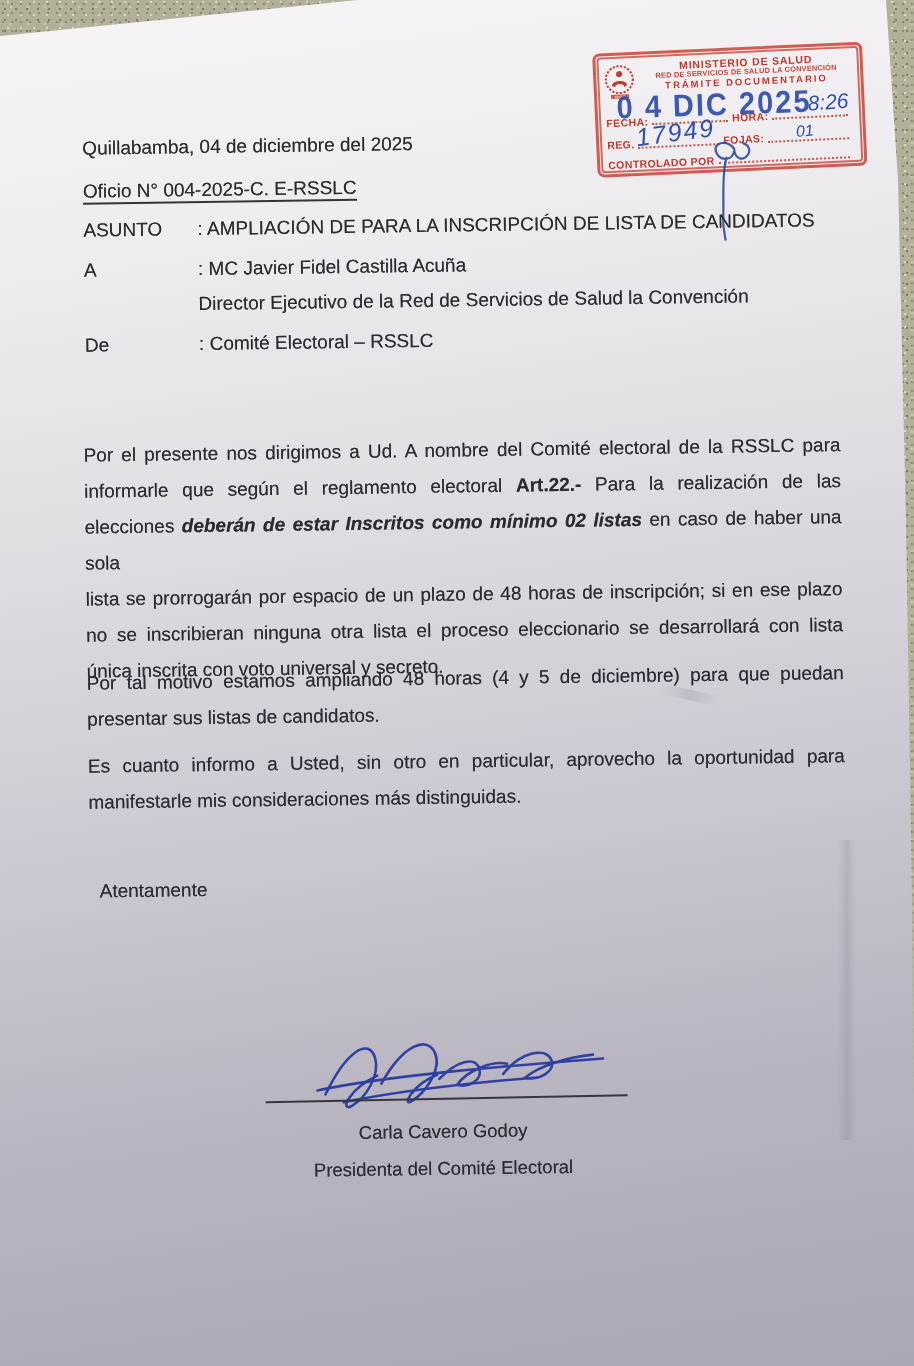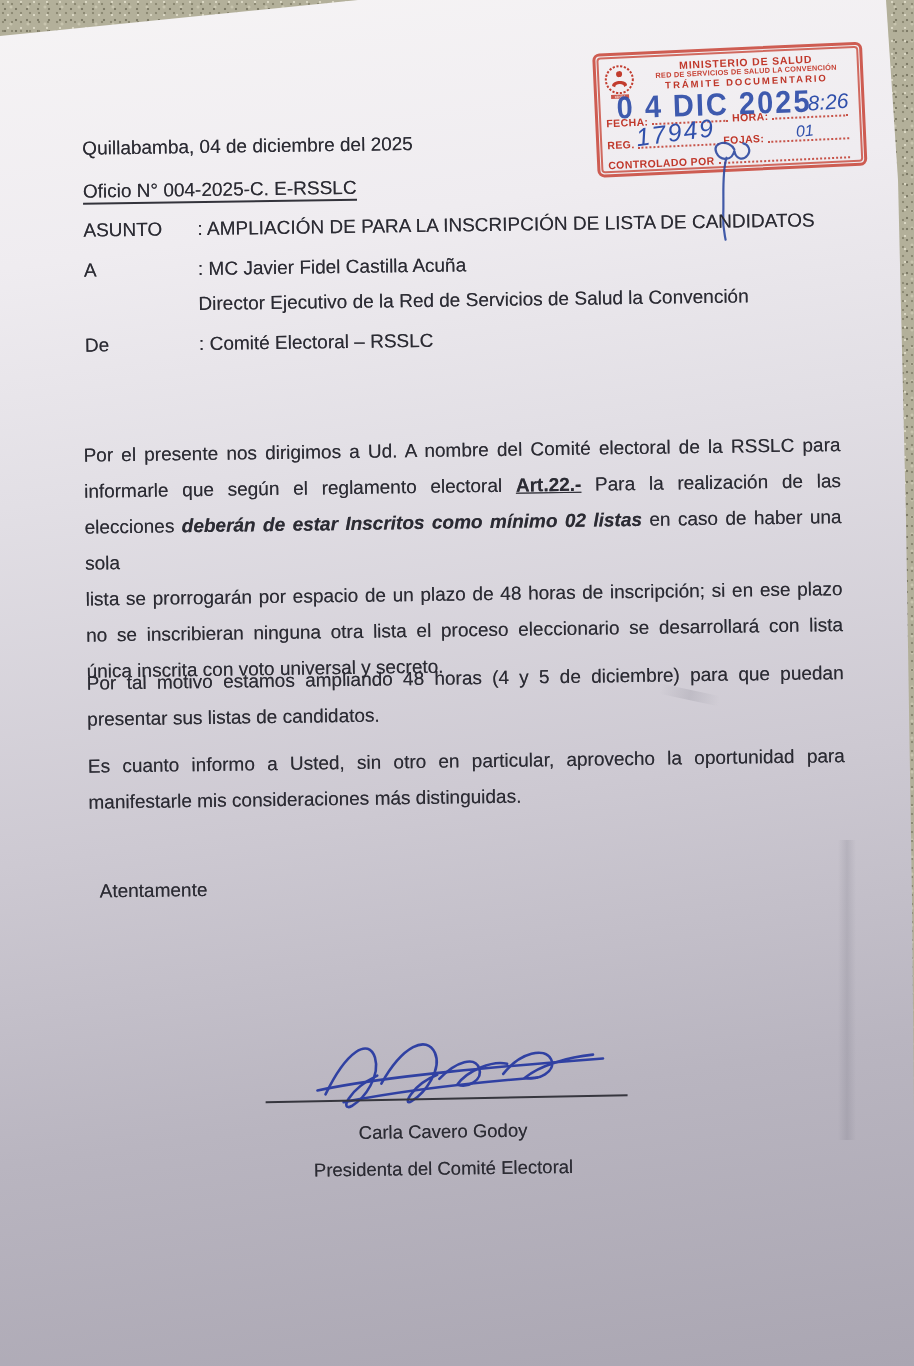--- a/index.html
+++ b/index.html
@@ -23,21 +23,21 @@
   .content{position:absolute;left:0;top:0;width:914px;height:1366px;
     transform:rotate(-0.8deg);transform-origin:60px 200px;
     color:#2b2b33;font-size:19px;
     text-shadow:0 0 .6px rgba(43,43,51,.65);}
   .hrow{position:absolute;left:83px;white-space:nowrap;}
   .hlabel{display:inline-block;width:114px;}
   .underlined{border-bottom:2px solid #33333b;padding-bottom:1px;}
   .para{position:absolute;left:80px;width:757px;}
   .jline{line-height:36px;text-align:justify;text-align-last:justify;white-space:normal;}
   .jline.last{text-align-last:left;}
-  .b{font-weight:700;text-decoration:underline;}
+  .b{font-weight:700;}
   .bi{font-weight:700;font-style:italic;}
 
   
   .stamp{position:absolute;left:596px;top:57px;width:270px;height:124px;
     transform:rotate(-1.8deg);color:#c23c2e;text-shadow:none;}
   .stamp-outer{position:absolute;inset:0;border:3px solid rgba(198,60,46,.82);border-radius:7px;}
   .stamp-inner{position:absolute;inset:4px;border:2px solid rgba(198,60,46,.75);border-radius:4px;
     padding:3px 7px 2px 5px;box-sizing:border-box;}
   .stamp-head{margin-left:38px;text-align:center;line-height:1.15;}
   .st-l1{font-size:10.5px;font-weight:700;letter-spacing:.8px;color:#c0382b;}

